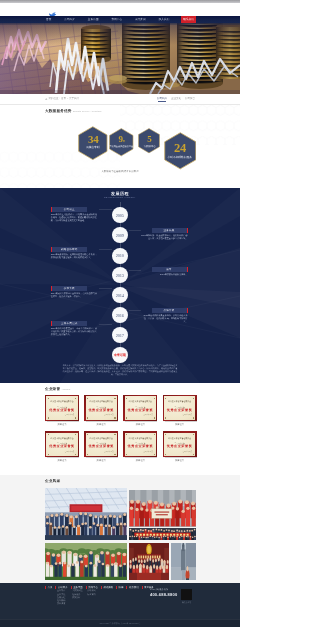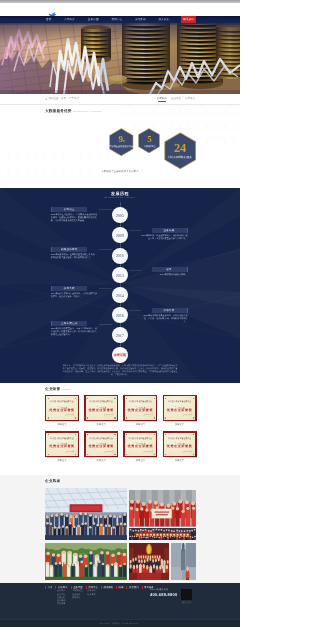--- a/index.html
+++ b/index.html
@@ -310,20 +310,27 @@
         </pattern>
       </defs>
       <rect x="120" y="0" width="130" height="40" fill="url(#hexpat)" opacity=".9"></rect>
       <rect x="0" y="46" width="120" height="37" fill="url(#hexpat)" opacity=".55"></rect>
     </svg>
     <div class="sec-title">
       <span class="sec-cn">大数据服务优势</span>
       <span class="sec-en">Bigdata Service Advantage</span>
     </div>
     <div class="hexrow" id="hexrow">
+        <div class="hex" style="left: 33.4px; top: 20.5px; width: 29.7px; height: 30px;">
+          <svg class="hexbg" viewBox="0 0 86.6 100" preserveAspectRatio="none">
+            <polygon points="43.3,2 84.6,26 84.6,74 43.3,98 2,74 2,26" fill="#3c4a6d" stroke="#c2a55e" stroke-width="2.2"></polygon>
+          </svg>
+          <div class="hexnum" style="font-size: 11px;">34</div>
+          <div class="hexlab" style="font-size: 3.5px; transform: scale(0.78);">项核心专利</div>
+        </div>
         <div class="hex" style="left: 64.4px; top: 23.2px; width: 24.6px; height: 25px;">
           <svg class="hexbg" viewBox="0 0 86.6 100" preserveAspectRatio="none">
             <polygon points="43.3,2 84.6,26 84.6,74 43.3,98 2,74 2,26" fill="#3c4a6d" stroke="#c2a55e" stroke-width="2.2"></polygon>
           </svg>
           <div class="hexnum" style="font-size: 9px;">9<span class="hexsuf">年</span></div>
           <div class="hexlab" style="font-size: 3.5px; transform: scale(0.62);">互联网金融风控服务经验</div>
         </div>
         <div class="hex" style="left: 93.3px; top: 23.4px; width: 22px; height: 25.6px;">
           <svg class="hexbg" viewBox="0 0 86.6 100" preserveAspectRatio="none">
             <polygon points="43.3,2 84.6,26 84.6,74 43.3,98 2,74 2,26" fill="#3c4a6d" stroke="#c2a55e" stroke-width="2.2"></polygon>

